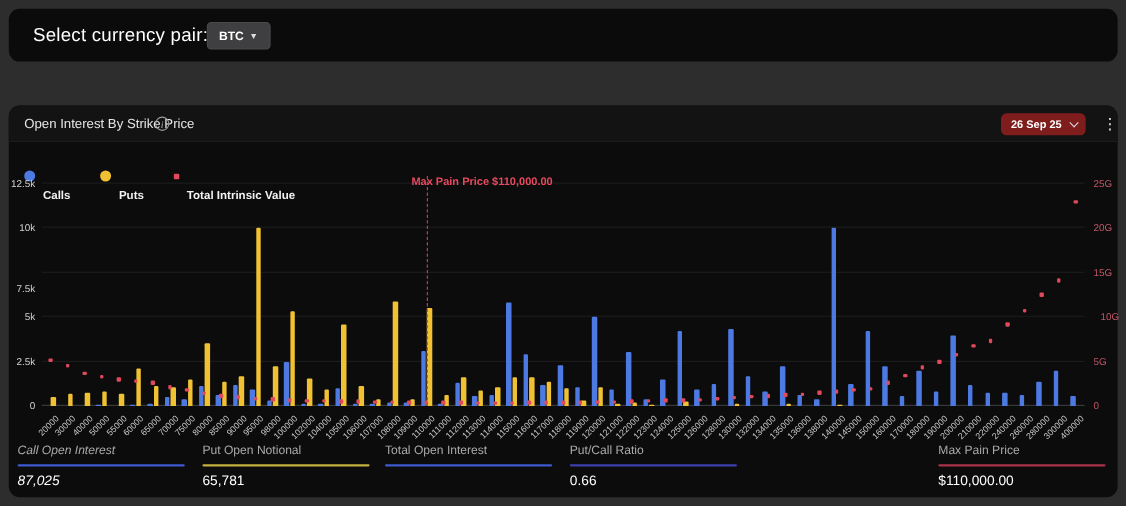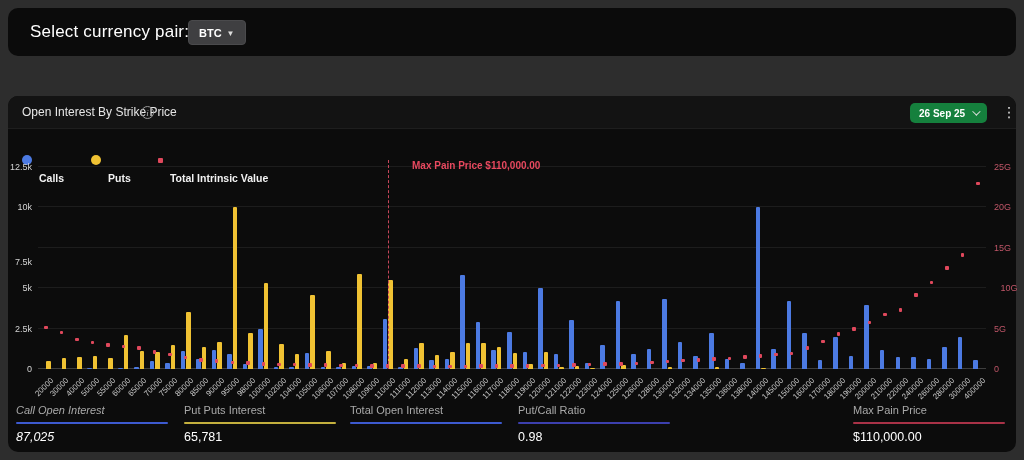--- a/index.html
+++ b/index.html
@@ -29,21 +29,21 @@
   
   .panel-main { left:8px; top:96px; width:1008px; height:356px; background:#0c0c0c; }
   .panel-header { position:absolute; left:0; top:0; width:100%; height:33px;
     background:#131313; border-bottom:1px solid #1e1e1e; border-radius:10px 10px 0 0; }
   .panel-title { position:absolute; left:14px; top:0; height:33px; line-height:33px;
     color:#e6e6e6; font-size:12px; }
   .info-icon { position:absolute; left:133px; top:10px; width:13px; height:13px;
     border:1px solid #9a9a9a; border-radius:50%; color:#b5b5b5; font-size:9px;
     text-align:center; line-height:12px; font-style:italic; font-family:"Liberation Serif",serif; }
   .date-btn { position:absolute; left:902px; top:7px; height:20px; padding:0 9px;
-    background:#15803d; border-radius:5px; color:#fff; font-size:10px; font-weight:700;
+    background:#7f1d1d; border-radius:5px; color:#fff; font-size:10px; font-weight:700;
     display:flex; align-items:center; gap:7px; cursor:pointer; }
   .chev { width:6px; height:6px; border-right:1.5px solid #dcdcdc; border-bottom:1.5px solid #dcdcdc;
     transform:rotate(45deg) translateY(-2px); }
   .kebab { position:absolute; left:994px; top:8px; color:#e3e3e3; font-size:14px;
     letter-spacing:0; line-height:16px; cursor:pointer; }
 
   
   .legend { position:absolute; left:14px; top:40px; display:flex; align-items:center; gap:27px; }
   .legend-item { display:flex; align-items:center; gap:7px; cursor:pointer; }
   .legend-dot { width:10px; height:10px; border-radius:50%; }
@@ -344,41 +344,41 @@
         <div class="bar" style="left: 904.148px; height: 21.816px; background: rgb(76, 122, 226);"></div>
         <div class="dot" style="left: 907.398px; bottom: 99.5px; background: rgb(224, 72, 92);"></div>
         <div class="xlab" style="left: 912.148px; top: 209px;">280000</div>
         <div class="bar" style="left: 919.689px; height: 32.32px; background: rgb(76, 122, 226);"></div>
         <div class="dot" style="left: 922.939px; bottom: 112.428px; background: rgb(224, 72, 92);"></div>
         <div class="xlab" style="left: 927.689px; top: 209px;">300000</div>
         <div class="bar" style="left: 935.23px; height: 8.888px; background: rgb(76, 122, 226);"></div>
         <div class="dot" style="left: 938.48px; bottom: 183.532px; background: rgb(224, 72, 92);"></div>
         <div class="xlab" style="left: 943.23px; top: 209px;">400000</div>
         <div class="maxpain-line" style="left: 349.672px; height: 209px; border-left-color: rgb(198, 70, 90);"></div>
-        <div class="maxpain-label" style="left: 374px;">Max Pain Price $110,000.00</div>
+        <div class="maxpain-label" style="left: 336px;">Max Pain Price $110,000.00</div>
       </div>
 
     <div class="fcol" style="left:8px;  top:308px;font-style:italic;">
       <div class="flabel">Call Open Interest</div>
         <div class="fline" style="background: rgb(61, 90, 208);"></div>
         <div class="fvalue">87,025</div>
     </div>
     <div class="fcol" style="left:176px; top:308px;">
-      <div class="flabel">Put Puts Interest</div>
+      <div class="flabel">Put Open Notional</div>
         <div class="fline" style="background: rgb(196, 176, 62);"></div>
         <div class="fvalue">65,781</div>
     </div>
     <div class="fcol" style="left:342px; top:308px;">
       <div class="flabel">Total Open Interest</div>
         <div class="fline" style="background: rgb(61, 90, 208);"></div>
     </div>
     <div class="fcol" style="left:510px; top:308px;">
       <div class="flabel">Put/Call Ratio</div>
         <div class="fline" style="background: rgb(60, 63, 174);"></div>
-        <div class="fvalue">0.98</div>
+        <div class="fvalue">0.66</div>
     </div>
     <div class="fcol" style="left:845px; top:308px;">
       <div class="flabel">Max Pain Price</div>
         <div class="fline" style="background: rgb(169, 50, 71);"></div>
         <div class="fvalue">$110,000.00</div>
     </div>
   </div>
 </div>
 
 </body></html>

